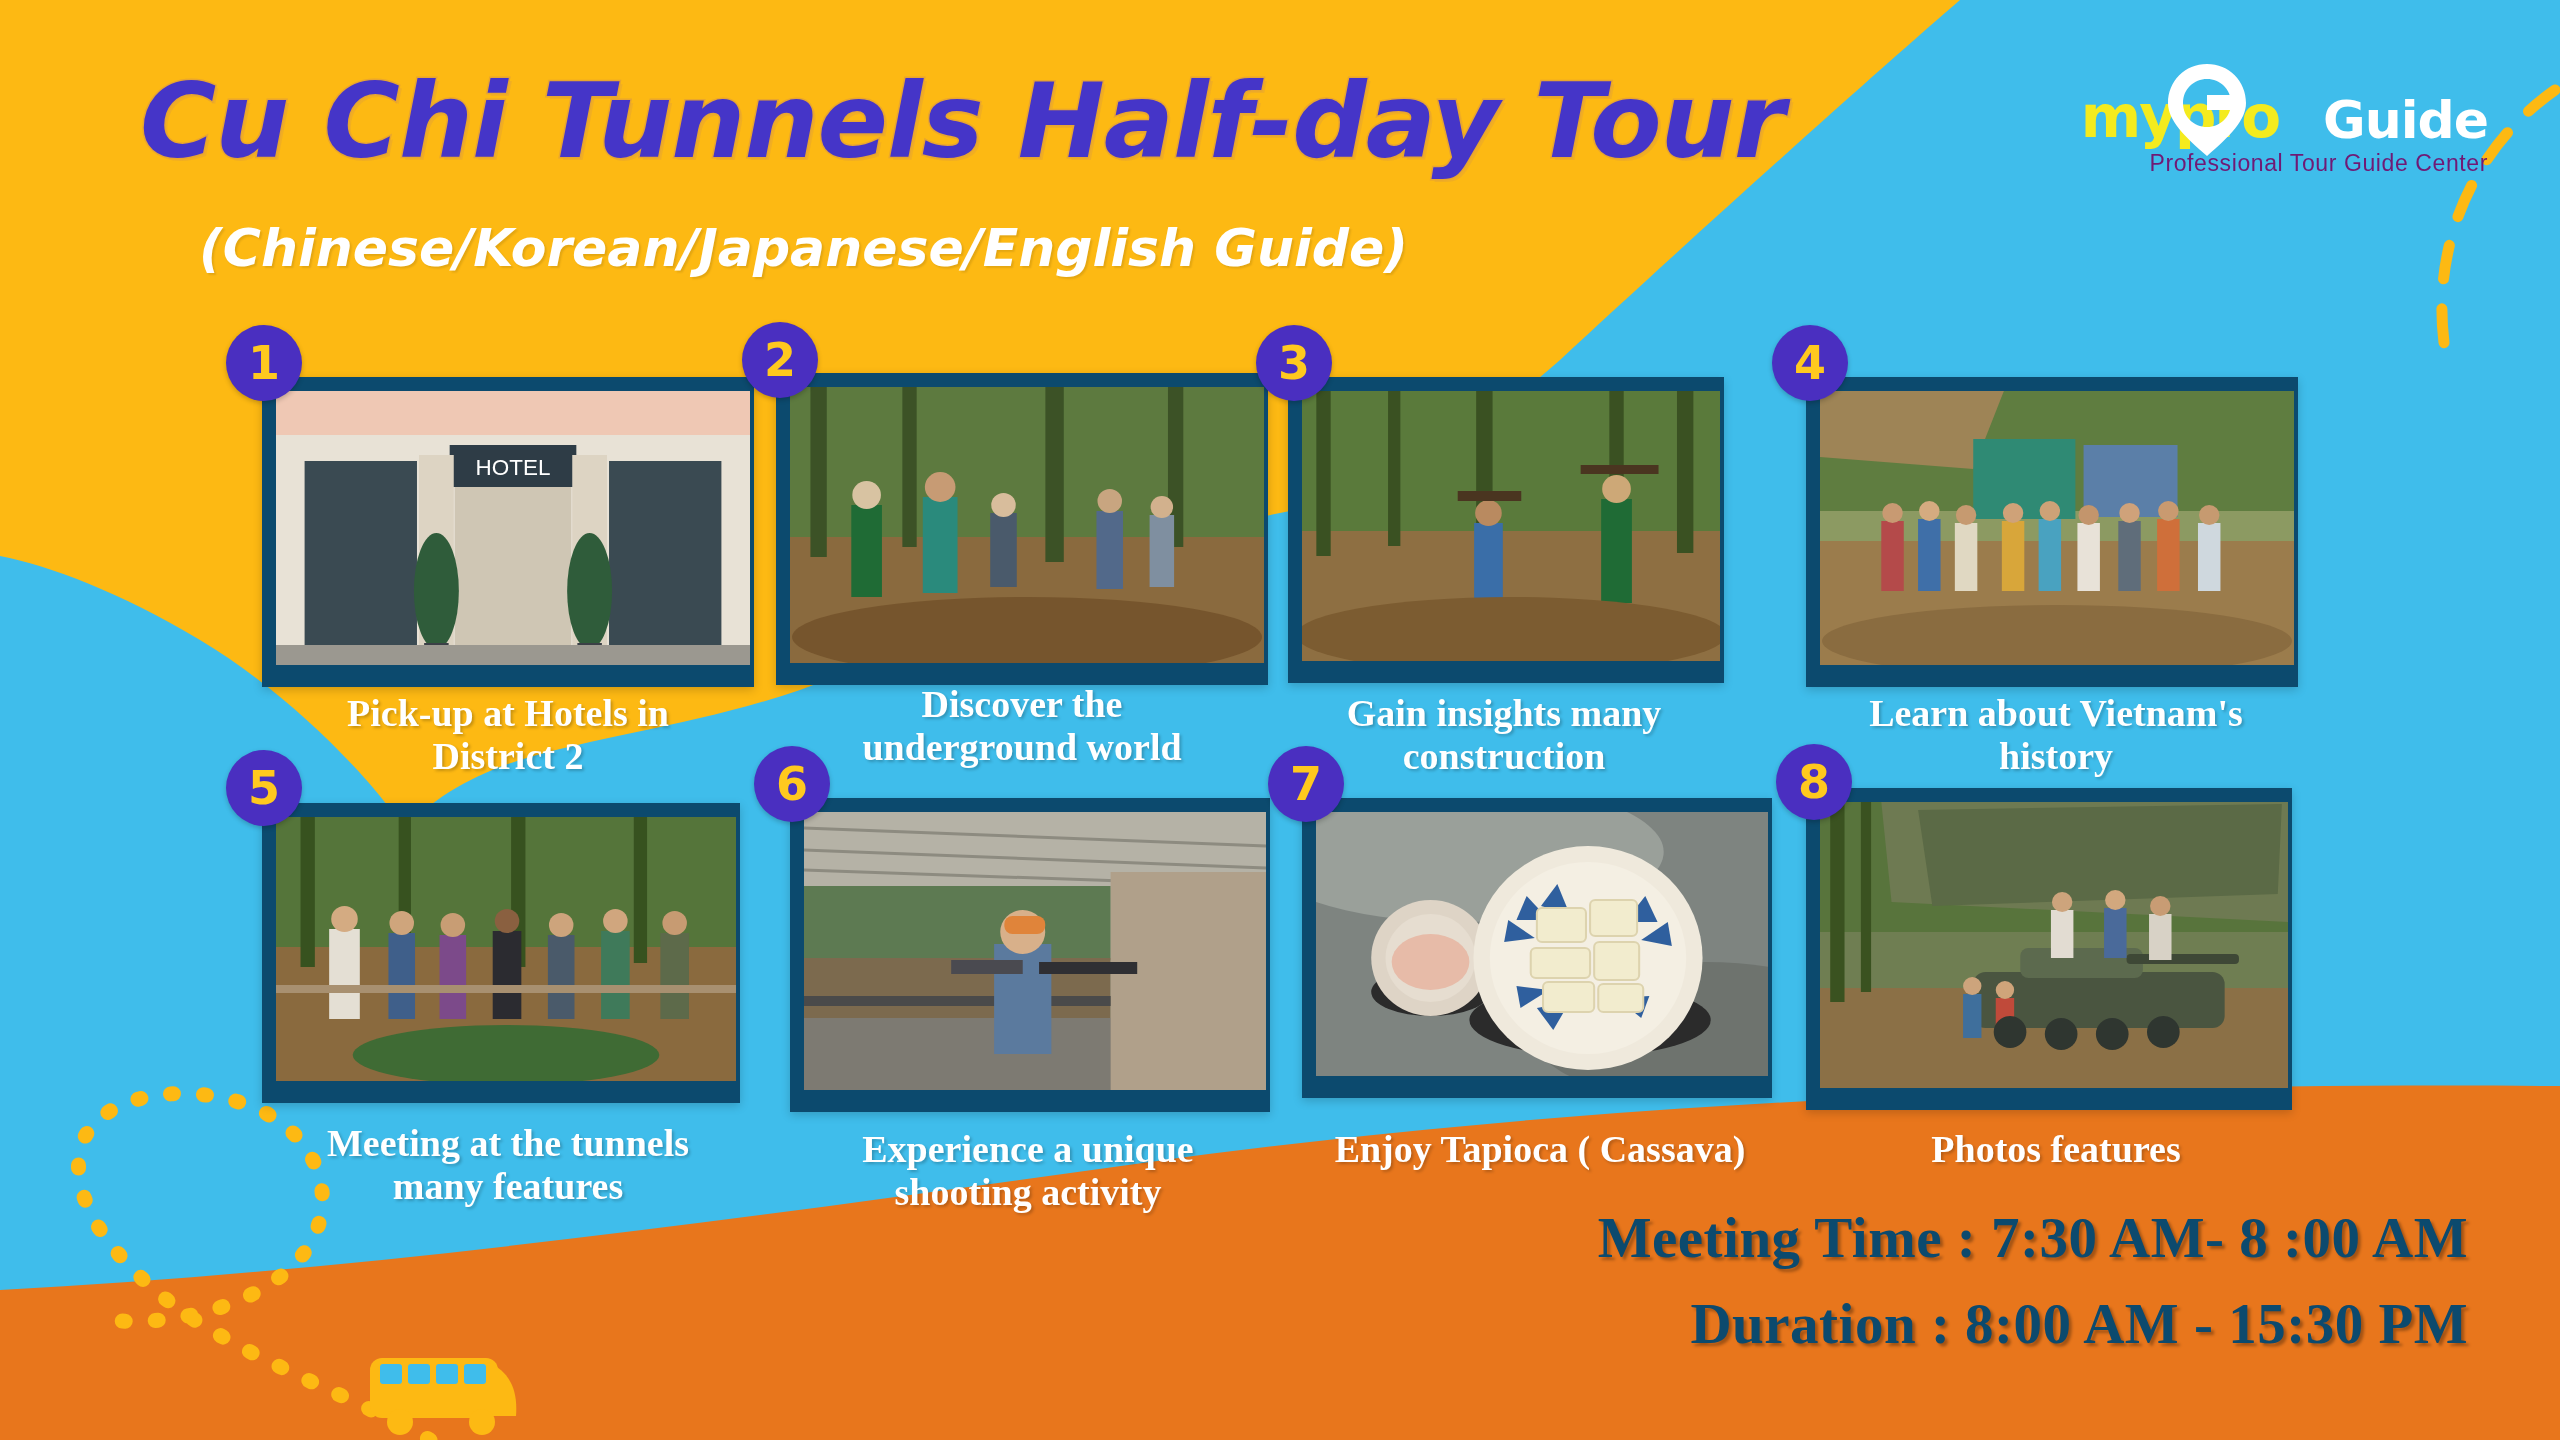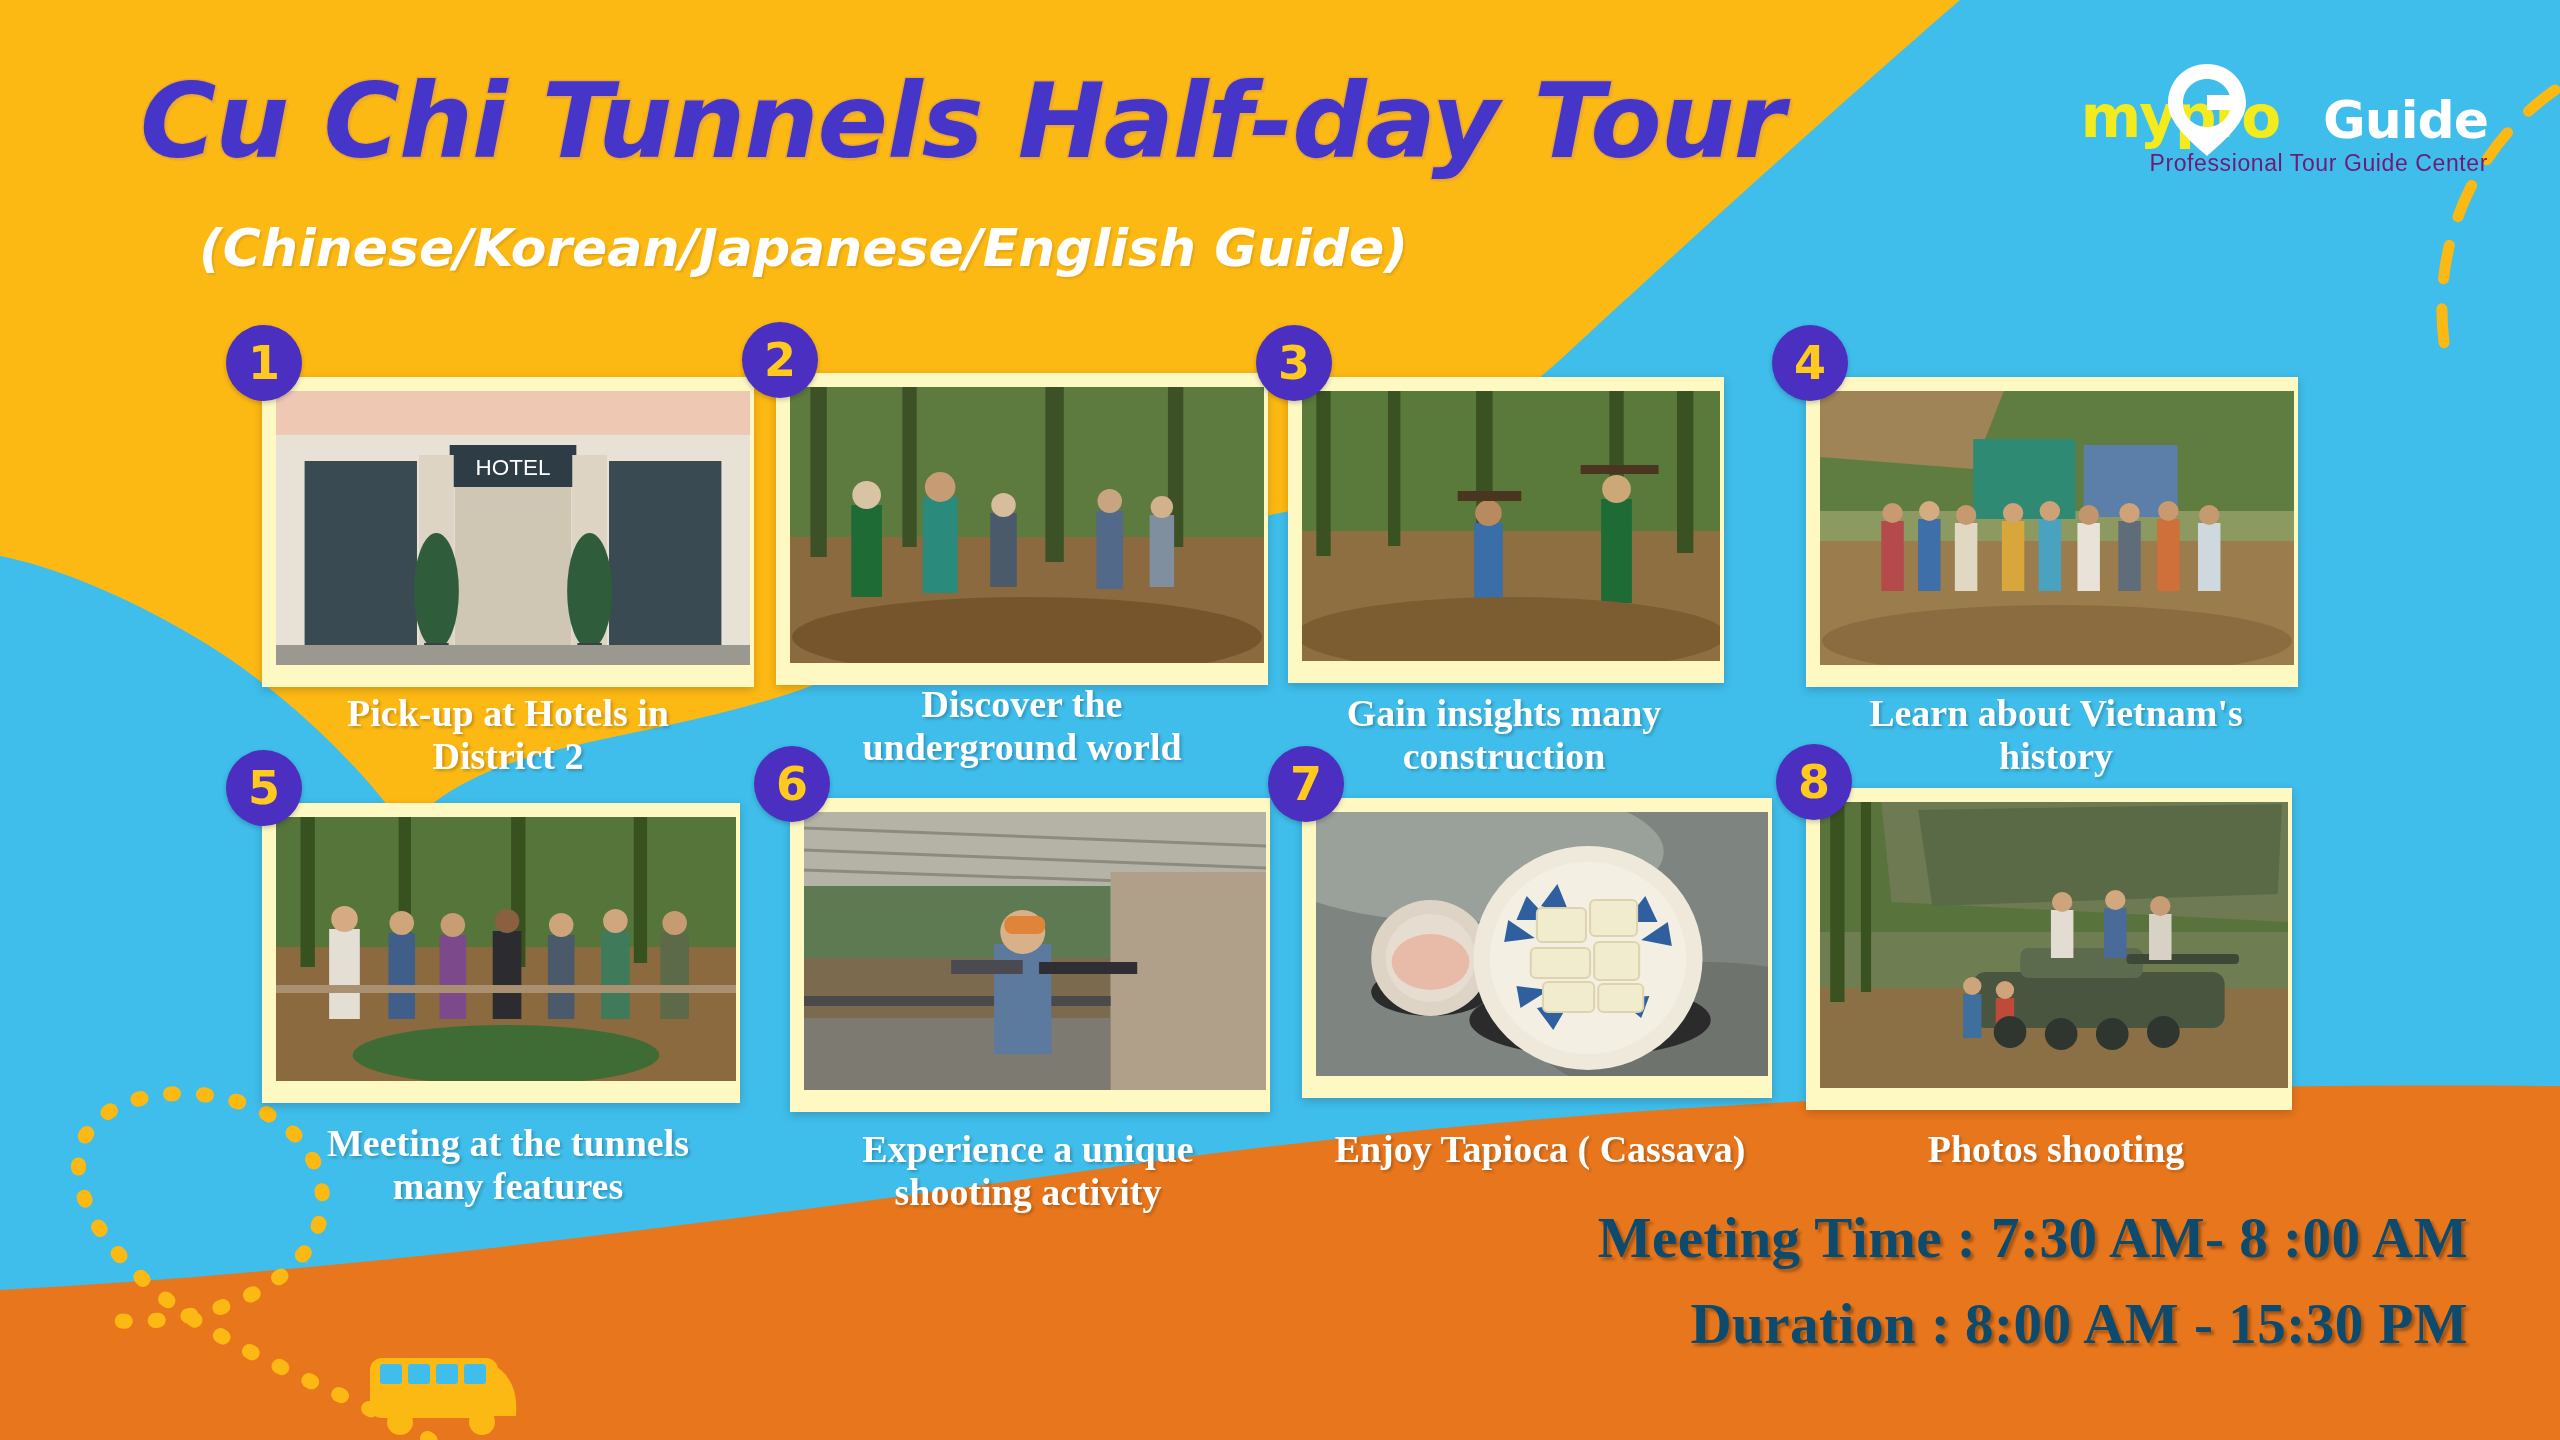--- a/index.html
+++ b/index.html
@@ -49,21 +49,21 @@
   .logo-pin{position:absolute;right:238px;top:-12px;width:86px;height:96px;}
   .logo-tag{
     text-align:right;font-family:Liberation Sans, sans-serif;
     font-size:23px;color:#701a75;letter-spacing:.6px;margin-top:4px;
   }
 
   
   .card{position:absolute;}
   .frame{
     position:absolute;left:0;top:0;
-    background:#fef9c3;
+    background:#0c4a6e;
     padding:14px 4px 22px 14px;
     box-shadow:0 3px 9px rgba(0,0,0,.18);
     box-sizing:border-box;
   }
   .photo{width:100%;height:100%;display:block;position:relative;overflow:hidden;background:#8a8a7a;}
   .badge{
     position:absolute;width:76px;height:76px;border-radius:50%;
     background:#4A2FC0;color:#FFC91E;
     font-family:"DejaVu Sans",sans-serif;font-weight:bold;font-size:46px;
     display:flex;align-items:center;justify-content:center;
@@ -404,21 +404,21 @@
         </g>
         <g fill="#2f3630">
           <circle cx="186" cy="230" r="16"></circle>
             <circle cx="236" cy="232" r="16"></circle>
           <circle cx="286" cy="232" r="16"></circle>
             <circle cx="336" cy="230" r="16"></circle>
         </g>
       </svg>
     </div>
     <div class="badge" style="left:1776px;top:744px;">8</div>
-    <div class="caption" style="left:1778px;top:1128px;width:556px;">Photos shooting</div>
+    <div class="caption" style="left:1778px;top:1128px;width:556px;">Photos features</div>
   </div>
 
   <div class="info">
     <div>Meeting Time : 7:30 AM- 8 :00 AM</div>
     <div>Duration : 8:00 AM - 15:30 PM</div>
   </div>
 
 </div>
 
 </body></html>

